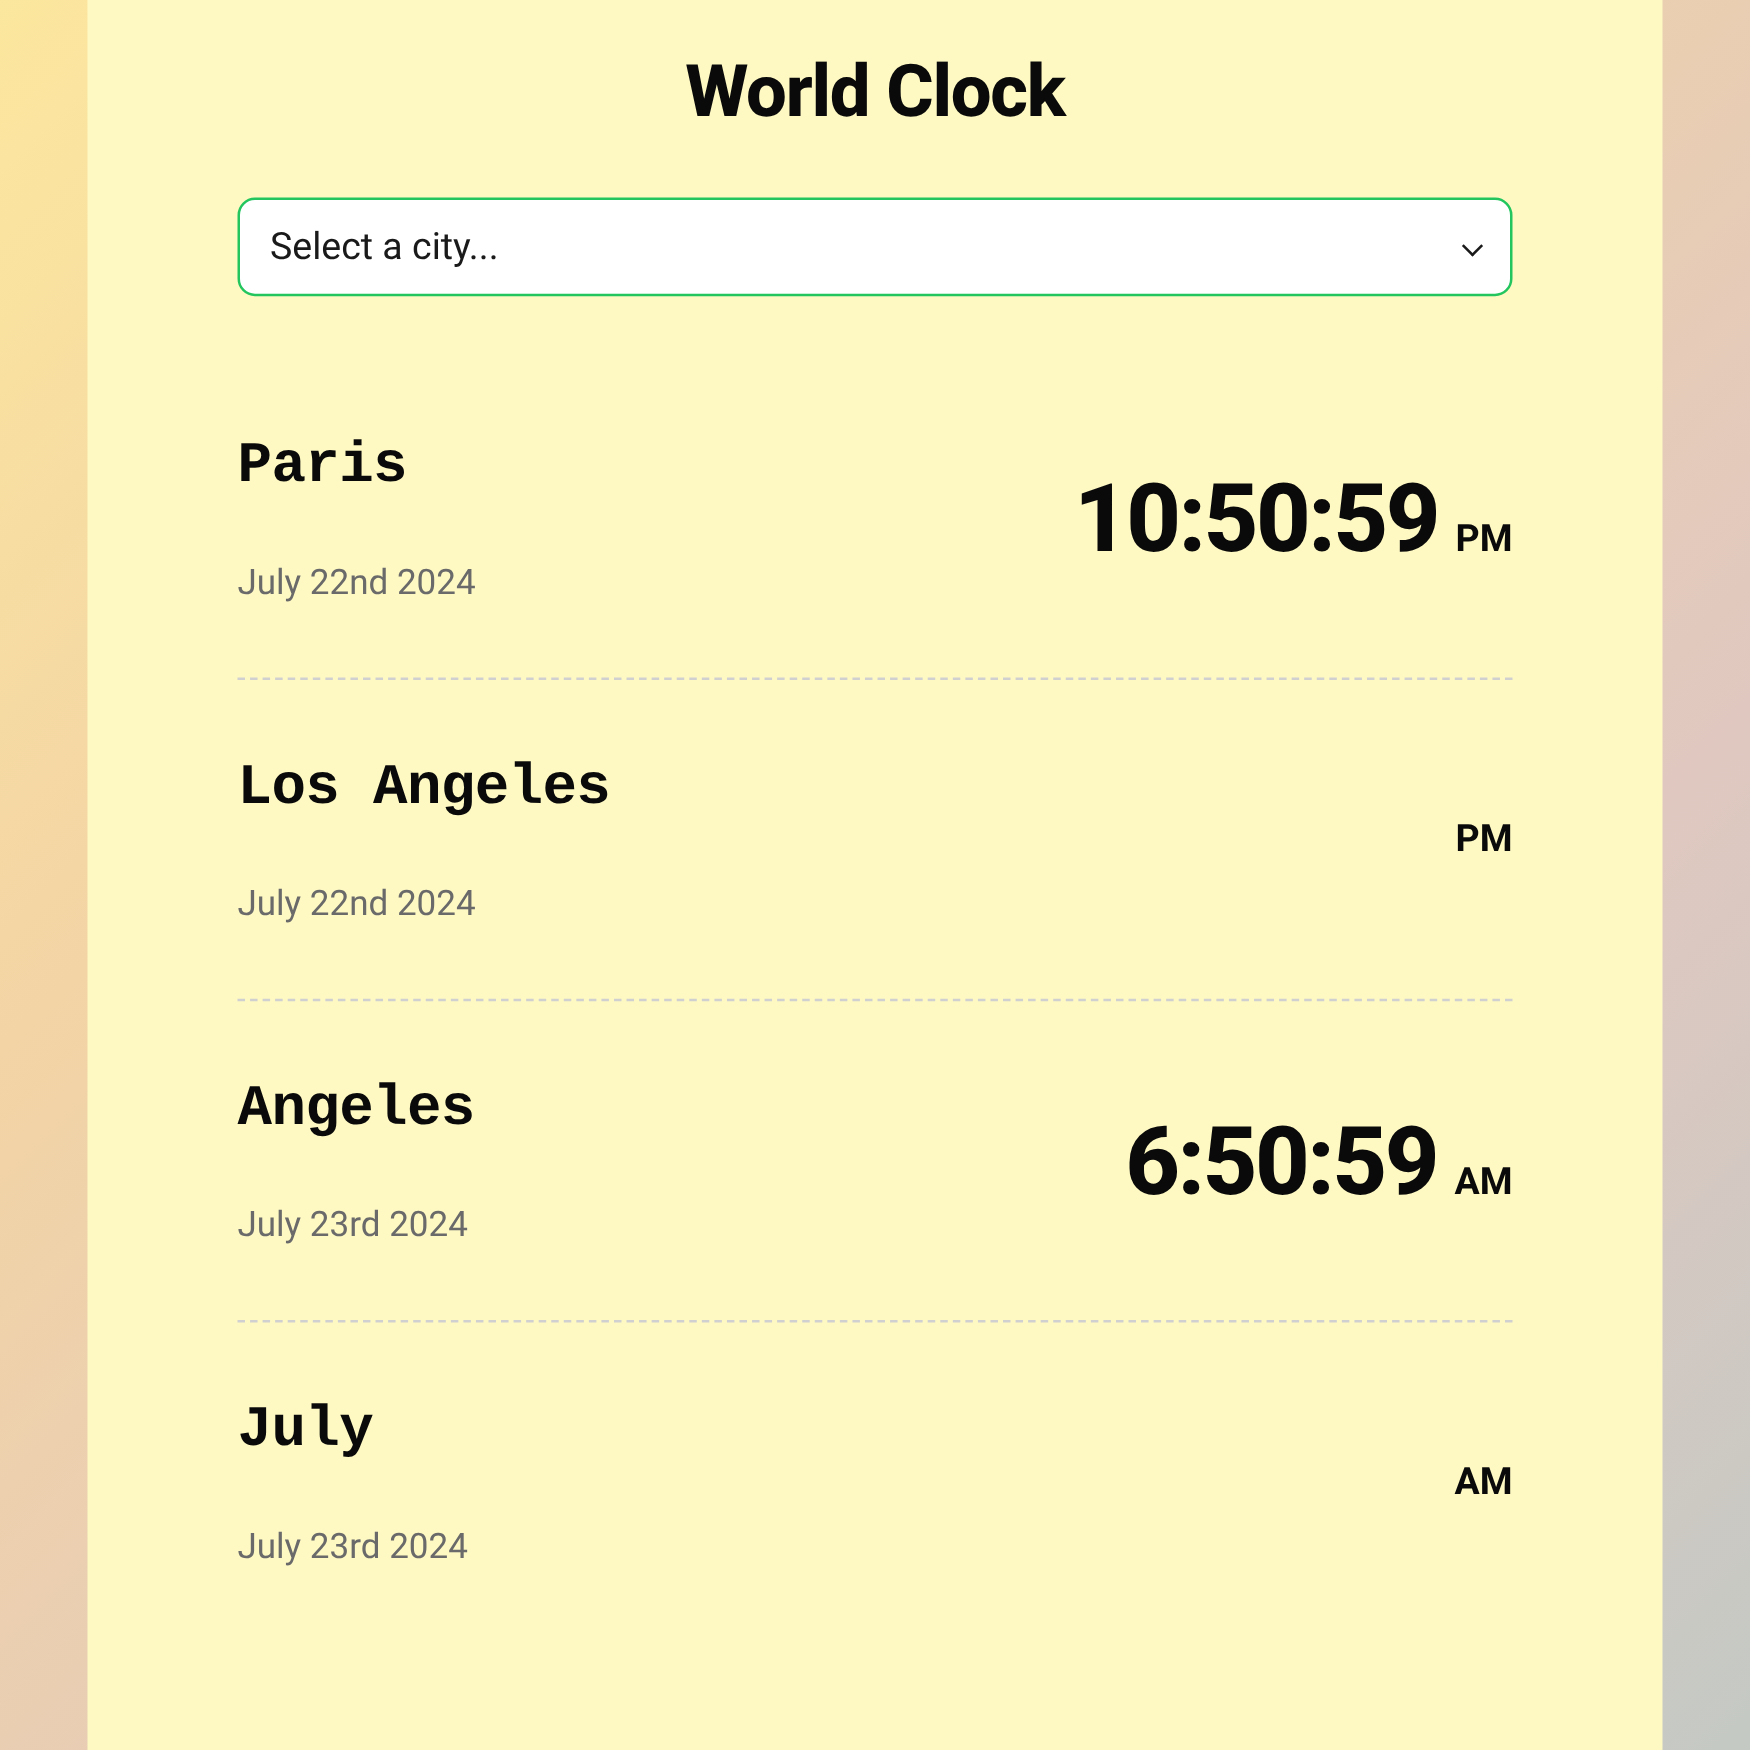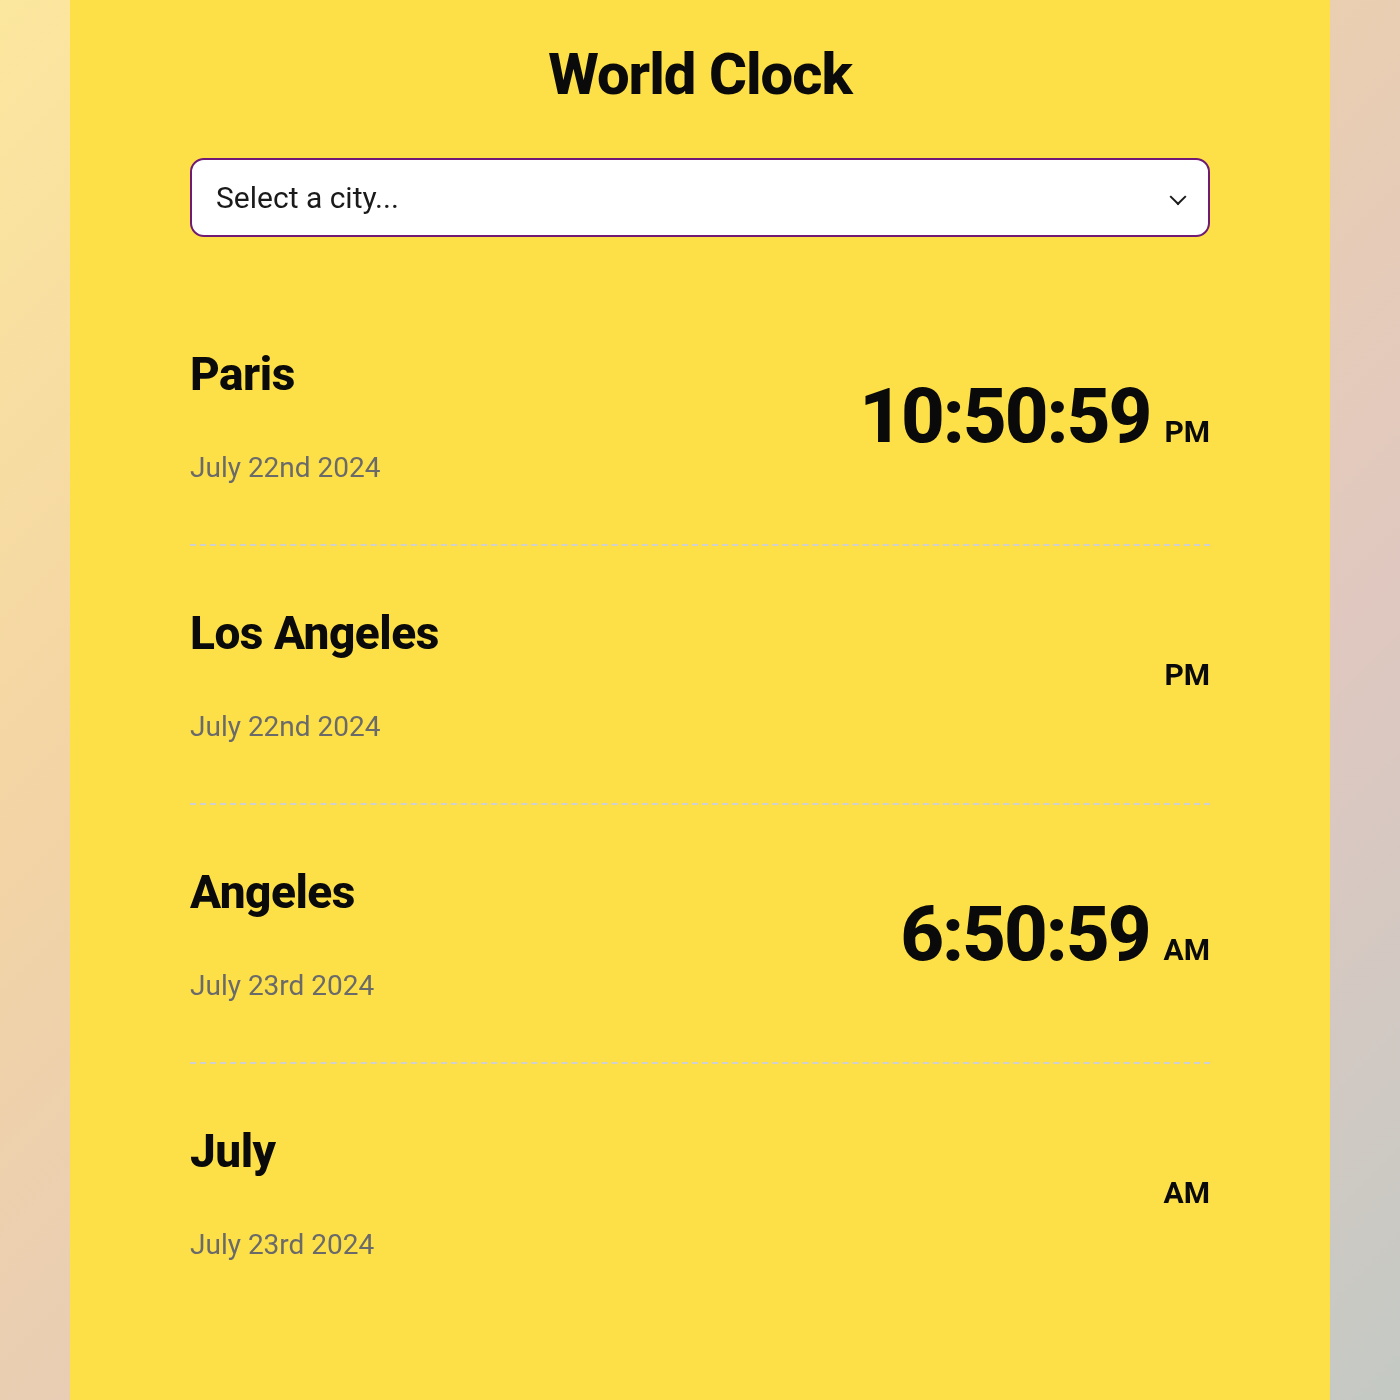--- a/index.html
+++ b/index.html
@@ -11,21 +11,21 @@
     body {
       font-family: -apple-system, BlinkMacSystemFont, 'Segoe UI', Roboto, Helvetica, Arial, sans-serif;
       background: linear-gradient(135deg, #fce79e 0%, #f3d4a5 30%, #e0c8c0 70%, #c4c9c4 100%);
       min-height: 100vh;
       display: flex;
       justify-content: center;
       padding: 0 60px;
     }
     
     .card {
-      background: #fde047;
+      background: #fef9c3;
       border-radius: 0;
       width: 100%;
       max-width: 1260px;
       padding: 40px 120px 60px 120px;
     }
     
     .title {
       font-size: 58px;
       font-weight: 800;
       text-align: center;
@@ -38,21 +38,21 @@
       position: relative;
       margin-bottom: 50px;
     }
     
     .select {
       width: 100%;
       padding: 20px 24px;
       font-size: 30px;
       color: #1a1a1a;
       background: #ffffff;
-      border: 2px solid #701a75;
+      border: 2px solid #22c55e;
       border-radius: 14px;
       appearance: none;
       -webkit-appearance: none;
       -moz-appearance: none;
       cursor: pointer;
       font-family: inherit;
     }
     
     .select-wrapper::after {
       content: '';
@@ -88,20 +88,21 @@
       display: flex;
       flex-direction: column;
       gap: 14px;
     }
     
     .city-name {
       font-size: 46px;
       font-weight: 800;
       color: #0a0a0a;
       letter-spacing: -0.5px;
+      font-family: Liberation Mono, monospace;
     }
     
     .city-date {
       font-size: 28px;
       color: #6a6a6a;
       font-weight: 400;
       margin-top: 36px;
     }
     
     .time-info {

